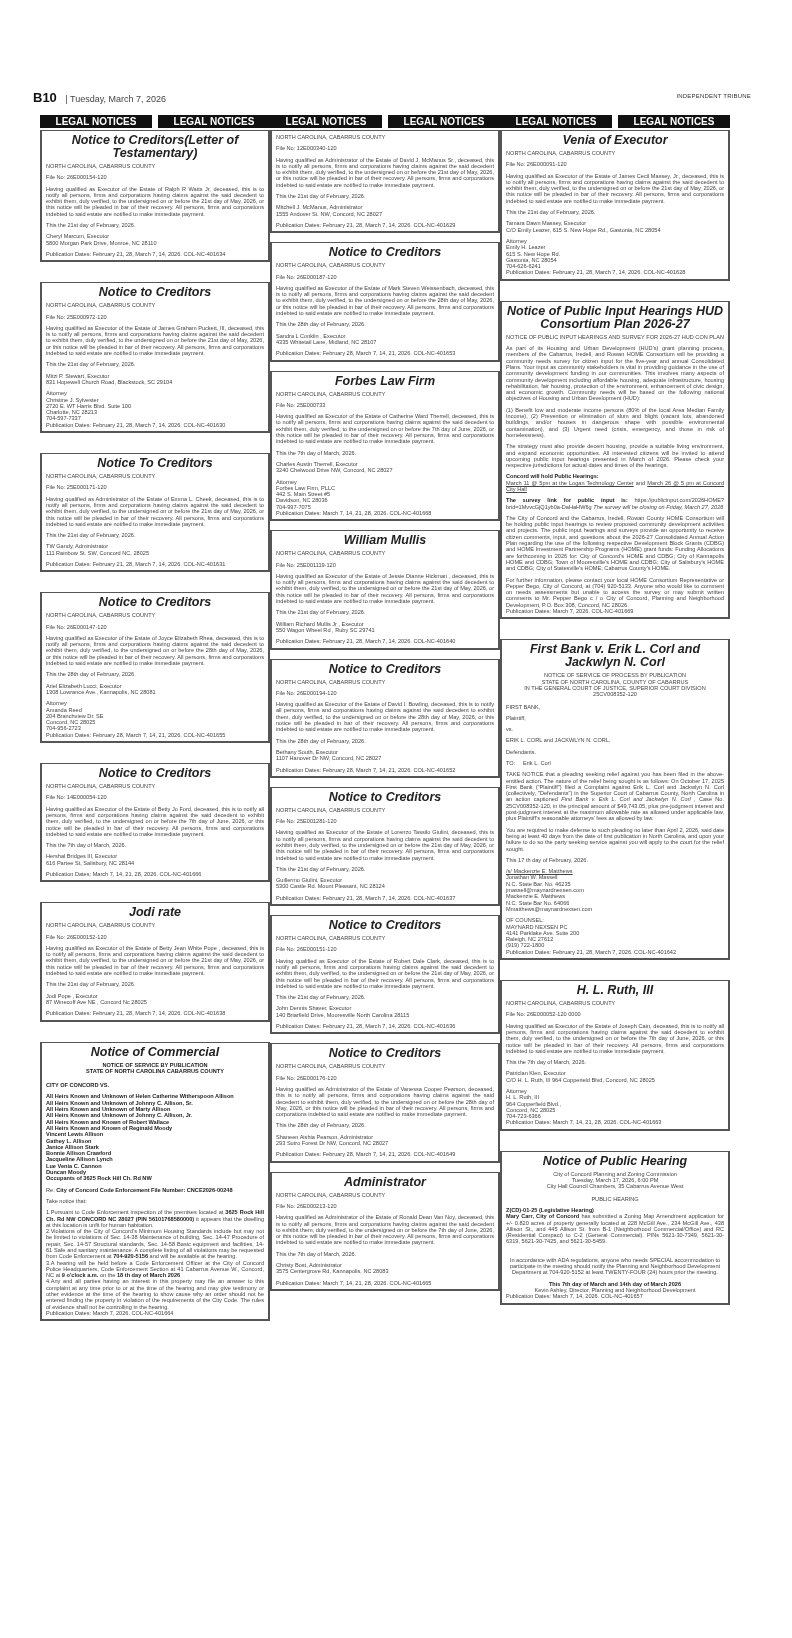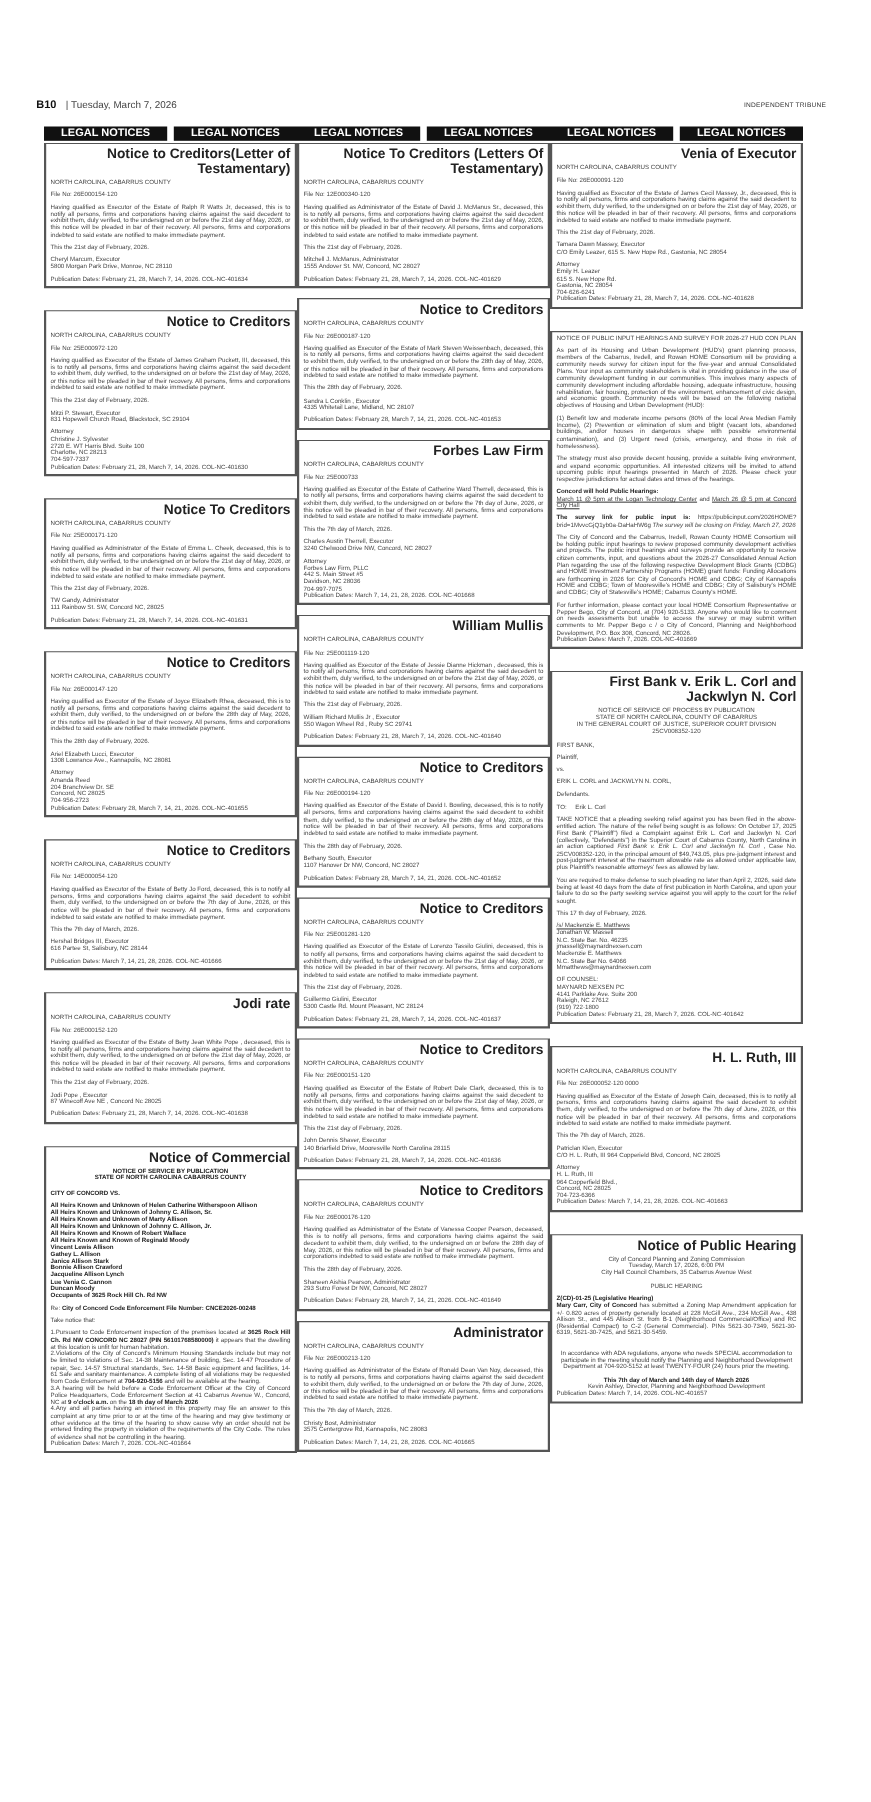--- a/index.html
+++ b/index.html
@@ -1,25 +1,25 @@
 <!DOCTYPE html>
 <html><head>
 <meta charset="utf-8">
 <style>
   html,body{margin:0;padding:0;background:#fff;}
   body{width:792px;height:1638px;position:relative;font-family:"Liberation Sans",sans-serif;color:#333;overflow:hidden;}
   .pagehead{position:absolute;top:90px;left:33px;right:33px;height:14px;font-size:9px;}
-  .pagehead .pg{font-weight:bold;font-size:10px;color:#111;}
+  .pagehead .pg{font-weight:bold;font-size:13px;color:#111;}
   .pagehead .dt{color:#444;margin-left:6px;}
   .pagehead .pub{position:absolute;right:8px;top:3px;font-size:6px;color:#333;letter-spacing:0.2px;}
   .col{position:absolute;top:115px;width:230px;}
   .bars{display:flex;justify-content:space-between;height:13px;margin-bottom:2px;}
   .bar{background:#111;color:#fff;font-weight:bold;font-size:10px;width:112px;text-align:center;line-height:13px;}
   .notice{border:2px solid #555;border-top-width:1px;padding:3px 4px 3px 4px;background:#fff;}
-  .notice h2{margin:0 0 3px 0;text-align:right;font-size:12.5px;line-height:13px;color:#222;font-weight:bold;}
+  .notice h2{margin:0 0 3px 0;text-align:center;font-size:12.5px;line-height:13px;color:#222;font-weight:bold;font-style:italic;}
   .notice p{margin:0 0 5px 0;font-size:5.6px;line-height:6.3px;text-align:justify;color:#444;}
   .notice p.c{text-align:center;}
   .notice p.b{font-weight:bold;color:#222;}
   .notice .sub{font-size:5.6px;line-height:6.3px;text-align:center;margin:0 0 6px 0;color:#444;}
   .notice .sub.b{font-weight:bold;color:#222;}
   .ln{display:block;font-size:5.6px;line-height:6.3px;color:#444;}
   .lnb{display:block;font-size:5.6px;line-height:6.3px;color:#222;font-weight:bold;}
   .u{text-decoration:underline;}
   .gap{height:9px;}
   .gap2{height:20px;}
@@ -166,21 +166,20 @@
   </div>
 </div>
 
 <div class="col" style="left:270px;">
   <div class="bars">
     <div class="bar">LEGAL NOTICES</div>
     <div class="bar">LEGAL NOTICES</div>
   </div>
   <div id="col2">
       <div class="notice">
-        <h2>Notice To Creditors (Letters Of Testamentary)</h2>
         <p>NORTH CAROLINA, CABARRUS COUNTY</p>
         <p>File No: 12E000340-120</p>
         <p>Having qualified as Administrator of the Estate of David J. McManus Sr., deceased, this is to notify all persons, firms and corporations having claims against the said decedent to exhibit them, duly verified, to the undersigned on or before the 21st day of May, 2026, or this notice will be pleaded in bar of their recovery. All persons, firms and corporations indebted to said estate are notified to make immediate payment.</p>
         <p>This the 21st day of February, 2026.</p>
         <div style="margin-bottom:5px">
           <span class="ln">Mitchell J. McManus, Administrator</span>
           <span class="ln">1555 Andover St. NW, Concord, NC 28027</span>
         </div>
         <span class="ln">Publication Dates: February 21, 28, March 7, 14, 2026. COL-NC-401629</span>
       </div>
@@ -321,20 +320,21 @@
           <span class="ln">615 S. New Hope Rd.</span>
           <span class="ln">Gastonia, NC 28054</span>
           <span class="ln">704-626-6241</span>
         </div>
         <span class="ln">Publication Dates: February 21, 28, March 7, 14, 2026. COL-NC-401628</span>
       </div>
     </div>
   <div class="gap2"></div>
 
   <div class="notice">
+    <h2>Notice of Public Input Hearings HUD Consortium Plan 2026-27</h2>
     <p class="c">NOTICE OF PUBLIC INPUT HEARINGS AND SURVEY FOR 2026-27 HUD CON PLAN</p>
     <p>As part of its Housing and Urban Development (HUD's) grant planning process, members of the Cabarrus, Iredell, and Rowan HOME Consortium will be providing a community needs survey for citizen input for the five-year and annual Consolidated Plans. Your input as community stakeholders is vital in providing guidance in the use of community development funding in our communities. This involves many aspects of community development including affordable housing, adequate infrastructure, housing rehabilitation, fair housing, protection of the environment, enhancement of civic design, and economic growth. Community needs will be based on the following national objectives of Housing and Urban Development (HUD):</p>
     <p>(1) Benefit low and moderate income persons (80% of the local Area Median Family Income), (2) Prevention or elimination of slum and blight (vacant lots, abandoned buildings, and/or houses in dangerous shape with possible environmental contamination), and (3) Urgent need (crisis, emergency, and those in risk of homelessness).</p>
     <p>The strategy must also provide decent housing, provide a suitable living environment, and expand economic opportunities. All interested citizens will be invited to attend upcoming public input hearings presented in March of 2026. Please check your respective jurisdictions for actual dates and times of the hearings.</p>
     <p><b style="color:#222">Concord will hold Public Hearings:</b><br><span class="u">March 11 @ 5pm at the Logan Technology Center</span><span> and </span><span class="u">March 26 @ 5 pm at Concord City Hall</span></p>
     <p><b style="color:#222">The survey link for public input is: </b><span>https://publicinput.com/2026HOME?brid=1MvvcGjQ1yb0a-DaHaHW6g</span><i> The survey will be closing on Friday, March 27, 2026</i></p>
     <p>The City of Concord and the Cabarrus, Iredell, Rowan County HOME Consortium will be holding public input hearings to review proposed community development activities and projects. The public input hearings and surveys provide an opportunity to receive citizen comments, input, and questions about the 2026-27 Consolidated Annual Action Plan regarding the use of the following respective Development Block Grants (CDBG) and HOME Investment Partnership Programs (HOME) grant funds: Funding Allocations are forthcoming in 2026 for: City of Concord's HOME and CDBG; City of Kannapolis HOME and CDBG; Town of Mooresville's HOME and CDBG; City of Salisbury's HOME and CDBG; City of Statesville's HOME; Cabarrus County's HOME.</p>
     <p style="margin-bottom:0">For further information, please contact your local HOME Consortium Representative or Pepper Bego, City of Concord, at (704) 920-5133. Anyone who would like to comment on needs assessments but unable to access the survey or may submit written comments to Mr. Pepper Bego c / o City of Concord, Planning and Neighborhood Development, P.O. Box 308, Concord, NC 28026.</p>
     <span class="ln">Publication Dates: March 7, 2026. COL-NC-401669</span>
   </div>

